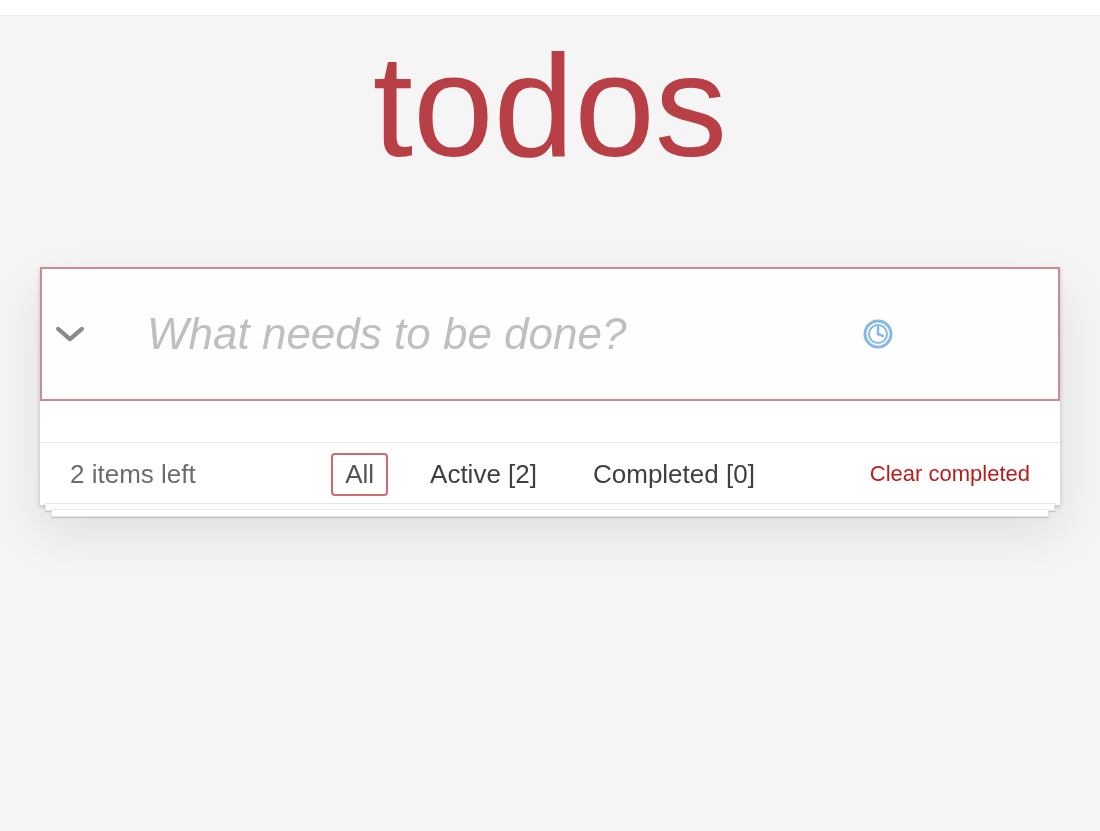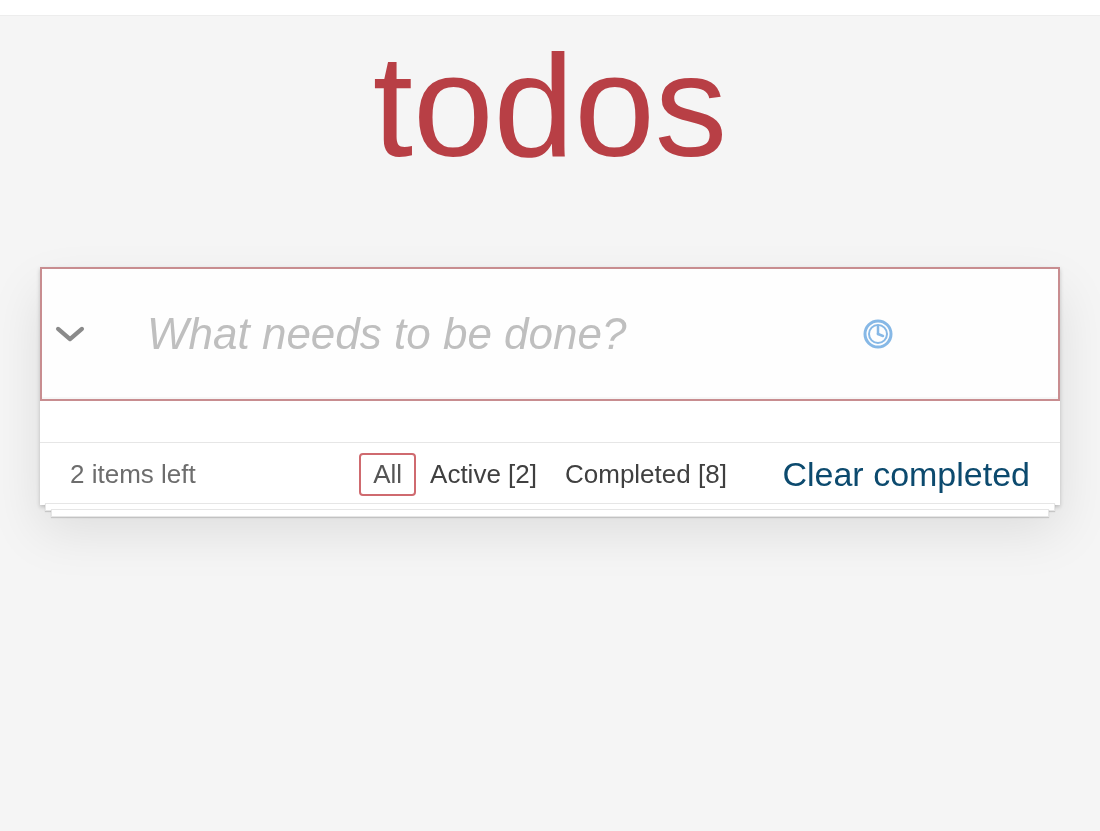--- a/index.html
+++ b/index.html
@@ -182,41 +182,42 @@
     flex: 0 0 auto;
     color: #6d6d6d;
   }
 
   .filters {
     position: absolute;
     left: 0;
     right: 0;
     display: flex;
     justify-content: center;
+    gap: 28px;
     align-items: flex-end;
   }
   .filters .filter {
     padding: 4px 12px;
     border: 2px solid transparent;
     border-radius: 4px;
     cursor: pointer;
     color: #404040;
     font-size: 26px;
     font-weight: 300;
   }
   .filters .filter.selected {
     border-color: #cf6a6f;
     color: #555;
   }
 
   .clear-completed {
     margin-left: auto;
-    color: #0c4a6e;
-    cursor: pointer;
-    font-size: 34px;
+    color: #b91c1c;
+    cursor: pointer;
+    font-size: 22px;
     font-weight: 300;
     position: relative;
     z-index: 2;
   }
 </style>
 </head>
 <body>
 
 <div class="page">
   <div class="topbar"></div>
@@ -246,21 +247,21 @@
 
     <ul class="todo-list">
     </ul>
 
     <footer class="footer">
       <span class="count">2 items left</span>
 
       <div class="filters">
         <span class="filter selected">All</span>
         <span class="filter">Active [2]</span>
-        <span class="filter">Completed [8]</span>
+        <span class="filter">Completed [0]</span>
       </div>
 
       <span class="clear-completed">Clear completed</span>
     </footer>
 
     <div class="stacked-shadow"></div>
   </section>
 </div>
 
 </body></html>

